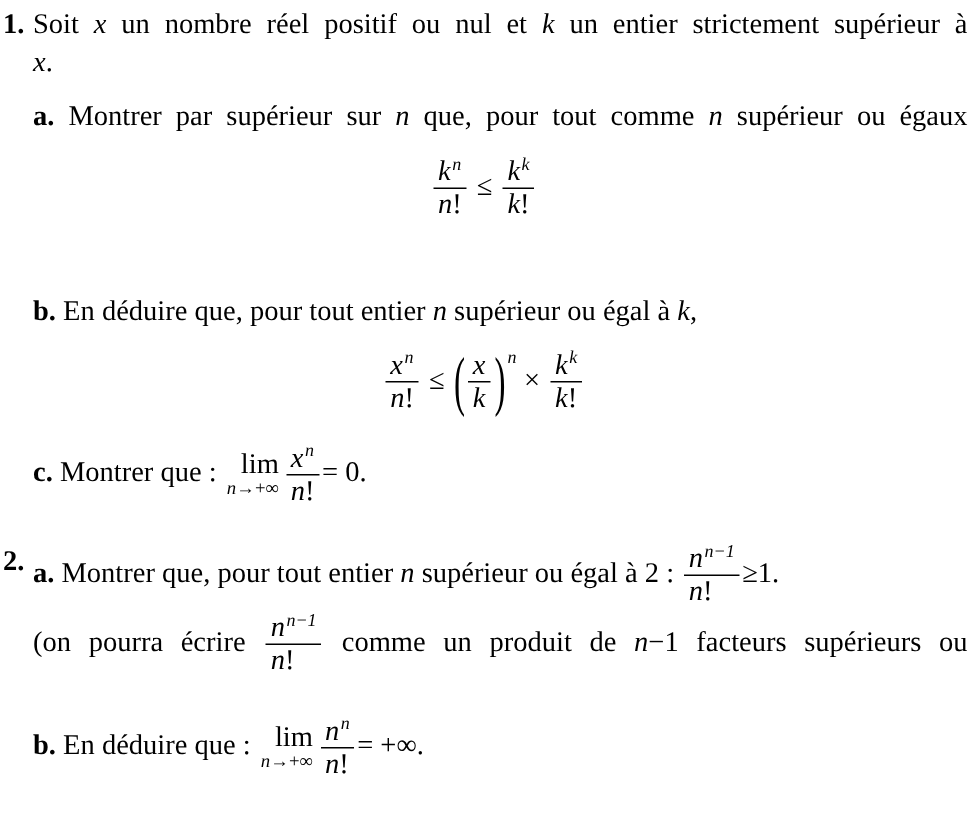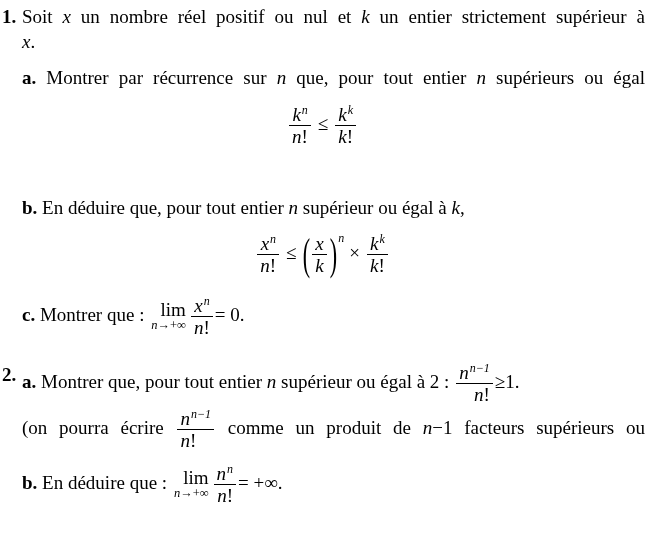--- a/index.html
+++ b/index.html
@@ -39,21 +39,21 @@
     text-align: center;
     line-height: 1;
   }
   #f1 { margin: 14px 0 16px; }
   #f2 { margin: 12px 0 15px; }
 
   
   .frac {
     display: inline-block;
     vertical-align: middle;
-    text-align: right;
+    text-align: left;
     margin: 0 2px;
   }
   .frac .num { display: block; line-height: 21px; padding: 0 3px; }
   .frac .den { display: block; line-height: 21px; padding: 0 3px; border-top: 1.3px solid #000; }
   sup.exp {
     font-size: 12px;
     line-height: 0;
     vertical-align: 7px;
     margin-left: 1px;
     font-style: italic;
@@ -86,36 +86,36 @@
   }
   .lim .limw { display: block; line-height: 18px; }
   .lim .lims { display: block; font-size: 12.5px; line-height: 13px; }
 
   
   #p1   { margin-bottom: 11px; }
   #p1a  { margin-bottom: 0; }
   #p1b  { margin-bottom: 0; margin-top: 48px; }
   #p1c  { margin-bottom: 24px; padding-top: 4px; }
   #p2a  { margin-bottom: 3px; }
-  #hint { margin-bottom: 6px; }
+  #hint { margin-bottom: 20px; }
   #p2b  { padding-top: 6px; }
 </style>
 </head>
 <body>
 
 <div class="doc">
 
   <div class="para" id="p1">
     <span class="marker">1.</span>
     <div class="line just"><span>Soit </span><span class="it">x</span><span> un nombre réel positif ou nul et </span><span class="it">k</span><span> un entier strictement supérieur à</span></div>
     <div class="line"><span class="it">x</span><span>.</span></div>
   </div>
 
   <div class="para" id="p1a">
-    <div class="line just"><span class="b">a.</span><span> Montrer par récurrence sur </span><span class="it">n</span><span> que, pour tout entier </span><span class="it">n</span><span> supérieurs ou égal</span></div>
+    <div class="line just"><span class="b">a.</span><span> Montrer par supérieur sur </span><span class="it">n</span><span> que, pour tout comme </span><span class="it">n</span><span> supérieur ou égaux</span></div>
   </div>
 
   <div class="formula" id="f1">
     <span class="frac"><span class="num"><span class="it">k</span><sup class="exp">n</sup></span><span class="den"><span class="it">n</span><span>!</span></span></span><span class="rel">≤</span><span class="frac"><span class="num"><span class="it">k</span><sup class="exp">k</sup></span><span class="den"><span class="it">k</span><span>!</span></span></span>
   </div>
 
   <div class="para" id="p1b">
     <div class="line"><span class="b">b.</span><span> En déduire que, pour tout entier </span><span class="it">n</span><span> supérieur ou égal à </span><span class="it">k</span><span>,</span></div>
   </div>
 

